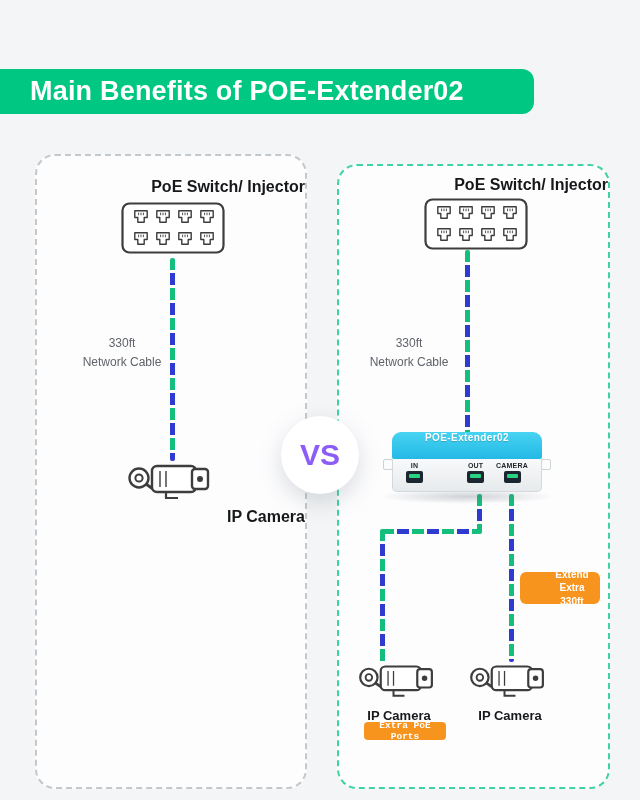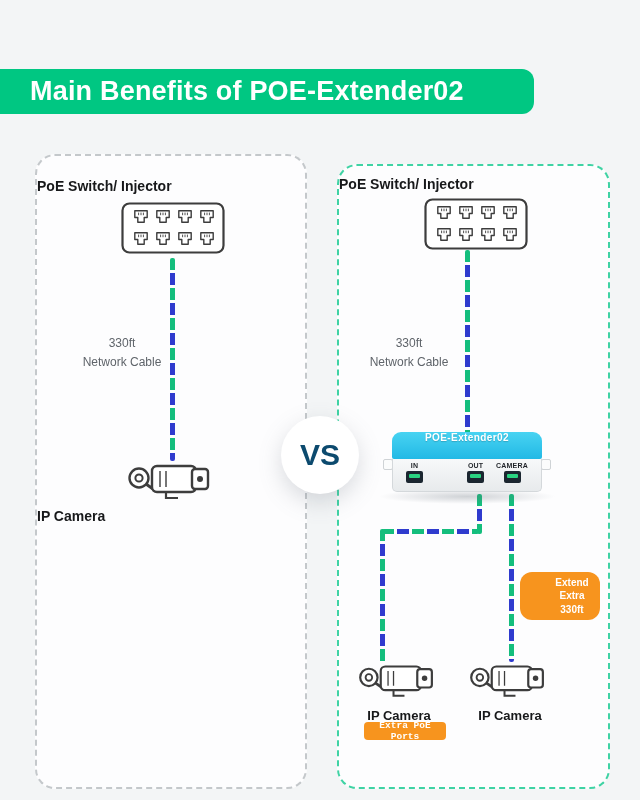--- a/index.html
+++ b/index.html
@@ -18,36 +18,36 @@
   
   .banner{position:absolute;left:0;top:55px;width:534px;height:45px;background:var(--green);
     border-radius:0 12px 12px 0;display:flex;align-items:center;padding-left:30px;}
   .banner-title{color:#fff;font-size:27px;font-weight:700;letter-spacing:.2px;}
 
   
   .panel{position:absolute;border-radius:20px;background:#fdfdfe;}
   .panel-left{left:35px;top:140px;width:272px;height:635px;border:2px dashed #c4c8cb;}
   .panel-right{left:337px;top:150px;width:273px;height:625px;border:2px dashed #3FD3A4;}
 
-  .center-label{position:absolute;left:0;width:100%;text-align:left;font-size:14px;font-weight:600;color:var(--ink);}
+  .center-label{position:absolute;left:0;width:100%;text-align:right;font-size:16px;font-weight:600;color:var(--ink);}
   .cable-caption{position:absolute;text-align:center;font-size:12px;color:var(--muted);line-height:1.55;}
 
   
   .cable-v{position:absolute;width:5px;border-radius:2px;
     background-image:repeating-linear-gradient(180deg,var(--cable-green) 0 12px,transparent 12px 15px,var(--cable-blue) 15px 27px,transparent 27px 30px);}
   .cable-h{position:absolute;height:5px;border-radius:2px;
     background-image:repeating-linear-gradient(90deg,var(--cable-green) 0 12px,transparent 12px 15px,var(--cable-blue) 15px 27px,transparent 27px 30px);}
 
   .switch-svg{position:absolute;}
   .camera-svg{position:absolute;}
 
   
   .vs{position:absolute;left:281px;top:402px;width:78px;height:78px;border-radius:50%;background:#fff;
     box-shadow:0 8px 22px rgba(110,120,130,.25);display:flex;align-items:center;justify-content:center;
-    font-size:30px;font-weight:800;color:#0c4a6e;z-index:5;}
+    font-size:30px;font-weight:800;color:#8b5cf6;z-index:5;}
 
   
   .extender{position:absolute;left:53px;top:266px;width:150px;z-index:3;}
   .ext-top{height:27px;background:linear-gradient(180deg,#48d3f2,#22b9e5);border-radius:9px 9px 2px 2px;
     display:flex;justify-content:center;}
   .ext-top span{color:#fff;font-size:10px;font-weight:700;letter-spacing:.4px;text-shadow:0 1px 1px rgba(0,0,0,.18);}
   .ext-front{position:relative;height:33px;background:linear-gradient(180deg,#f7f9fa,#e7eaec);
     border:1px solid #d4d8db;border-top:none;border-radius:0 0 5px 5px;
     display:flex;justify-content:space-between;padding:3px 13px 0;z-index:2;}
   .port{display:flex;flex-direction:column;align-items:center;gap:2px;}
@@ -56,21 +56,21 @@
   .jack::after{content:"";position:absolute;left:3px;right:3px;top:3px;height:4px;background:#2ad381;border-radius:1px;}
   .ports-right{display:flex;gap:12px;}
   .ext-ear{position:absolute;top:27px;width:10px;height:11px;background:#fbfcfc;border:1px solid #cfd3d6;border-radius:2px;}
   .ear-l{left:-9px;} .ear-r{right:-9px;}
   .ext-shadow{position:absolute;left:-14px;right:-14px;top:57px;height:15px;z-index:1;
     background:radial-gradient(ellipse at center,rgba(100,110,120,.30),rgba(100,110,120,0) 70%);}
 
   
   .badge{position:absolute;background:var(--orange);color:#fff;font-weight:700;text-align:center;
     display:flex;flex-direction:column;align-items:center;justify-content:center;}
-  .badge-extend{left:181px;top:406px;width:80px;height:48px;border-radius:12px;font-size:10px;line-height:1.35;padding-left:24px;}
+  .badge-extend{left:181px;top:406px;width:80px;height:32px;border-radius:6px;font-size:10px;line-height:1.35;padding-left:24px;}
   .badge-ports{left:25px;top:556px;width:82px;height:18px;border-radius:4px;font-size:9.5px;font-family:Liberation Mono, monospace;}
 </style>
 </head>
 <body>
 
 <svg width="0" height="0" style="position:absolute" aria-hidden="true">
   <defs>
     <g id="rj45">
       <path d="M0.8 0.8 H13.2 V7.5 H10.2 V12.2 H3.8 V7.5 H0.8 Z" fill="#fff" stroke="#3d3d3d" stroke-width="1.4" stroke-linejoin="round"></path>
       <path d="M4.6 2.6 V5.2 M7 2.6 V5.2 M9.4 2.6 V5.2" stroke="#3d3d3d" stroke-width="0.9" fill="none"></path>

